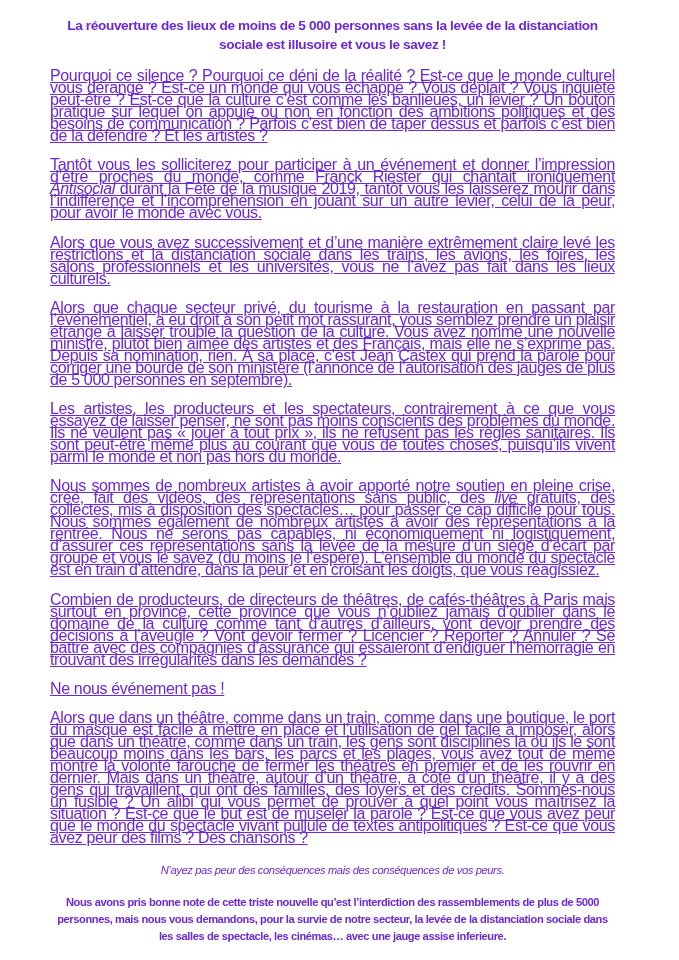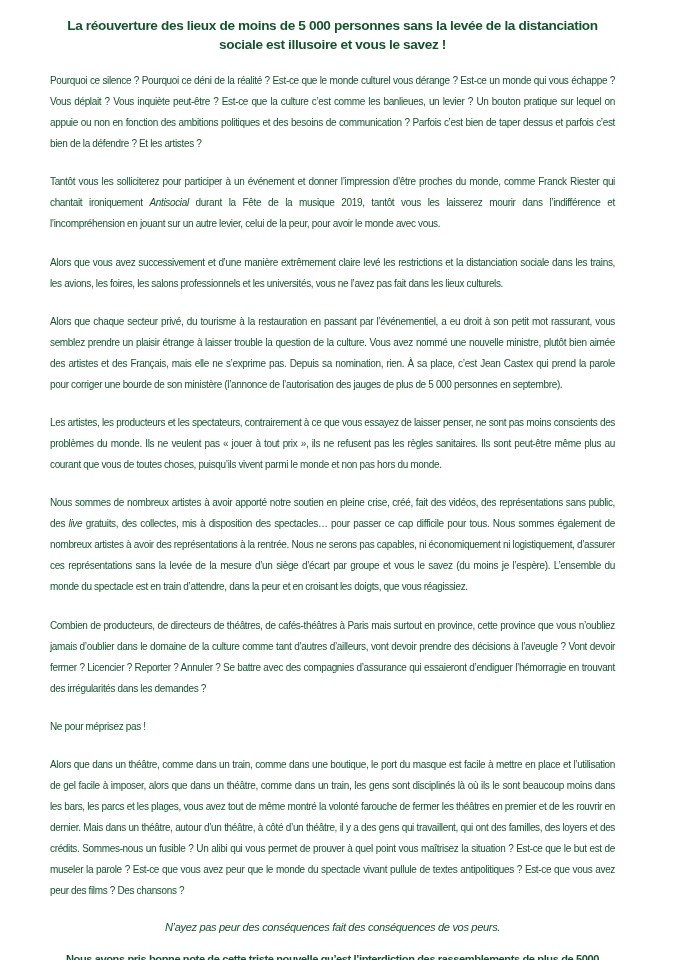--- a/index.html
+++ b/index.html
@@ -2,40 +2,41 @@
 <html><head>
   <meta charset="utf-8">
   <style>
     html, body { margin: 0; padding: 0; background: #ffffff; }
     body { width: 679px; height: 960px; overflow: hidden; }
     .page {
       position: relative;
       width: 679px; height: 960px;
       box-sizing: border-box;
       padding: 16px 64px 0 50px;
-      color: #14532d;
+      color: #6d28d9;
       font-family: "Liberation Sans Narrow", "Liberation Sans", sans-serif;
     }
     .title {
       font-family: "Liberation Sans", sans-serif;
       font-weight: bold;
       font-size: 13.6px;
       line-height: 19px;
       text-align: center;
       margin: 0 0 16px 0;
       letter-spacing: -0.35px;
       padding-right: 0;
     }
     p.para {
       font-family: "Liberation Sans", sans-serif;
-      font-size: 10px;
-      line-height: 21px;
+      font-size: 16px;
+      line-height: 12px;
       margin: 0 0 17.3px 0;
       text-align: justify;
       letter-spacing: -0.35px;
+      text-decoration: underline;
     }
     p.para i { font-style: italic; margin-top: 20px; }
     p.center-italic {
       font-family: "Liberation Sans", sans-serif;
       font-style: italic;
       font-size: 11.1px;
       line-height: 17px;
       text-align: center;
       margin: 4px 0 15px 0;
       letter-spacing: -0.35px;
@@ -63,21 +64,21 @@
   <p class="para">Alors que vous avez successivement et d’une manière extrêmement claire levé les restrictions et la distanciation sociale dans les trains, les avions, les foires, les salons professionnels et les universités, vous ne l’avez pas fait dans les lieux culturels.</p>
 
   <p class="para">Alors que chaque secteur privé, du tourisme à la restauration en passant par l’événementiel, a eu droit à son petit mot rassurant, vous semblez prendre un plaisir étrange à laisser trouble la question de la culture. Vous avez nommé une nouvelle ministre, plutôt bien aimée des artistes et des Français, mais elle ne s’exprime pas. Depuis sa nomination, rien. À sa place, c’est Jean Castex qui prend la parole pour corriger une bourde de son ministère (l’annonce de l’autorisation des jauges de plus de 5 000 personnes en septembre).</p>
 
   <p class="para">Les artistes, les producteurs et les spectateurs, contrairement à ce que vous essayez de laisser penser, ne sont pas moins conscients des problèmes du monde. Ils ne veulent pas « jouer à tout prix », ils ne refusent pas les règles sanitaires. Ils sont peut-être même plus au courant que vous de toutes choses, puisqu’ils vivent parmi le monde et non pas hors du monde.</p>
 
   <p class="para"><span>Nous sommes de nombreux artistes à avoir apporté notre soutien en pleine crise, créé, fait des vidéos, des représentations sans public, des </span><i>live</i><span> gratuits, des collectes, mis à disposition des spectacles… pour passer ce cap difficile pour tous. Nous sommes également de nombreux artistes à avoir des représentations à la rentrée. Nous ne serons pas capables, ni économiquement ni logistiquement, d’assurer ces représentations sans la levée de la mesure d’un siège d’écart par groupe et vous le savez (du moins je l’espère). L’ensemble du monde du spectacle est en train d’attendre, dans la peur et en croisant les doigts, que vous réagissiez.</span></p>
 
   <p class="para">Combien de producteurs, de directeurs de théâtres, de cafés-théâtres à Paris mais surtout en province, cette province que vous n’oubliez jamais d’oublier dans le domaine de la culture comme tant d’autres d’ailleurs, vont devoir prendre des décisions à l’aveugle ? Vont devoir fermer ? Licencier ? Reporter ? Annuler ? Se battre avec des compagnies d’assurance qui essaieront d’endiguer l’hémorragie en trouvant des irrégularités dans les demandes ?</p>
 
-  <p class="para">Ne pour méprisez pas !</p>
+  <p class="para">Ne nous événement pas !</p>
 
   <p class="para">Alors que dans un théâtre, comme dans un train, comme dans une boutique, le port du masque est facile à mettre en place et l’utilisation de gel facile à imposer, alors que dans un théâtre, comme dans un train, les gens sont disciplinés là où ils le sont beaucoup moins dans les bars, les parcs et les plages, vous avez tout de même montré la volonté farouche de fermer les théâtres en premier et de les rouvrir en dernier. Mais dans un théâtre, autour d’un théâtre, à côté d’un théâtre, il y a des gens qui travaillent, qui ont des familles, des loyers et des crédits. Sommes-nous un fusible ? Un alibi qui vous permet de prouver à quel point vous maîtrisez la situation ? Est-ce que le but est de museler la parole ? Est-ce que vous avez peur que le monde du spectacle vivant pullule de textes antipolitiques ? Est-ce que vous avez peur des films ? Des chansons ?</p>
 
-  <p class="center-italic">N’ayez pas peur des conséquences fait des conséquences de vos peurs.</p>
+  <p class="center-italic">N’ayez pas peur des conséquences mais des conséquences de vos peurs.</p>
 
   <p class="conclusion">Nous avons pris bonne note de cette triste nouvelle qu’est l’interdiction des rassemblements de plus de 5000 personnes, mais nous vous demandons, pour la survie de notre secteur, la levée de la distanciation sociale dans les salles de spectacle, les cinémas… avec une jauge assise inferieure.</p>
 
 </div>
 
 </body></html>

